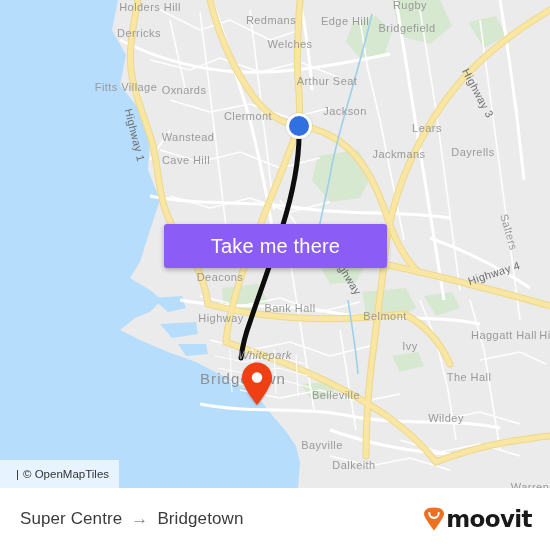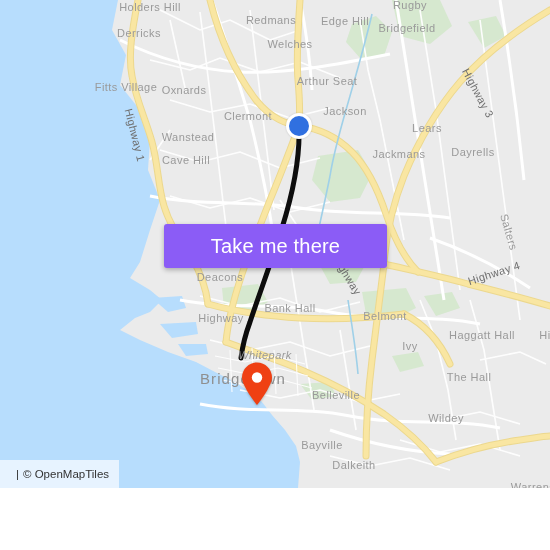--- a/index.html
+++ b/index.html
@@ -303,21 +303,21 @@
         <div class="maplabel" style="left: 473px; top: 152px;">Dayrells</div>
         <div class="maplabel" style="left: 399px; top: 154px;">Jackmans</div>
         <div class="maplabel" style="left: 186px; top: 160px; text-align: center;">Cave Hill</div>
         <div class="maplabel" style="left: 509px; top: 232px; transform: translate(-50%, -50%) rotate(74deg);">Salters</div>
         <div class="maplabel hw" style="left: 494px; top: 273px; transform: translate(-50%, -50%) rotate(-18deg);">Highway 4</div>
         <div class="maplabel hw" style="left: 347px; top: 275px; transform: translate(-50%, -50%) rotate(58deg);">Highway</div>
         <div class="maplabel" style="left: 220px; top: 277px;">Deacons</div>
         <div class="maplabel" style="left: 290px; top: 308px;">Bank Hall</div>
         <div class="maplabel" style="left: 385px; top: 316px;">Belmont</div>
         <div class="maplabel" style="left: 221px; top: 318px;">Highway</div>
-        <div class="maplabel" style="left: 482px; top: 335px;">Haggatt Hall</div>
+        <div class="maplabel" style="left: 504px; top: 335px;">Haggatt Hall</div>
         <div class="maplabel" style="left: 386px; top: 346px; padding-left: 48px;">Ivy</div>
         <div class="maplabel" style="left: 265px; top: 355px; font-style: italic;">Whitepark</div>
         <div class="maplabel" style="left: 469px; top: 377px;">The Hall</div>
         <div class="maplabel big" style="left: 243px; top: 378px;">Bridgetown</div>
         <div class="maplabel" style="left: 336px; top: 395px;">Belleville</div>
         <div class="maplabel" style="left: 446px; top: 418px;">Wildey</div>
         <div class="maplabel" style="left: 322px; top: 445px;">Bayville</div>
         <div class="maplabel" style="left: 354px; top: 465px;">Dalkeith</div>
         <div class="maplabel" style="left: 533px; top: 487px;">Warrens</div>
         <div class="maplabel" style="left: 545px; top: 335px;">Hi</div>
@@ -337,14 +337,29 @@
     </div>
 
     <button class="cta" style="background: #8b5cf6;">Take me there</button>
 
     <div class="attrib">
       <span class="sep">|</span>
       <a href="#">© OpenMapTiles</a>
     </div>
   </div>
 
+  <div class="footer">
+    <div class="route-title">
+      <span>Super Centre</span>
+      <span class="arrow">→</span>
+      <span>Bridgetown</span>
+    </div>
+    <div class="brand">
+      <svg width="22" height="24" viewBox="0 0 22 24">
+        <path d="M11,23.5 C11,23.5 21,10.5 21,7.2 C21,2.3 16.5,0.5 11,0.5
+                 C5.5,0.5 1,2.3 1,7.2 C1,10.5 11,23.5 11,23.5 Z" fill="#f07022"></path>
+        <path d="M6.3,6 C6.3,9 8.4,10.9 11,10.9 C13.6,10.9 15.7,9 15.7,6" fill="none" stroke="#ffffff" stroke-width="2.1" stroke-linecap="round"></path>
+      </svg>
+      <span class="word">moovit</span>
+    </div>
+  </div>
 
 </div>
 
 </body></html>

